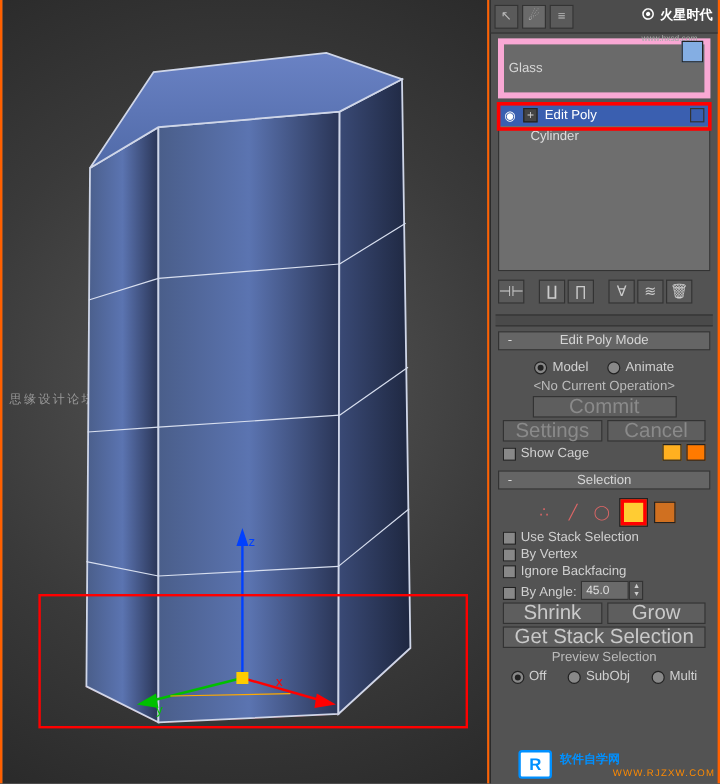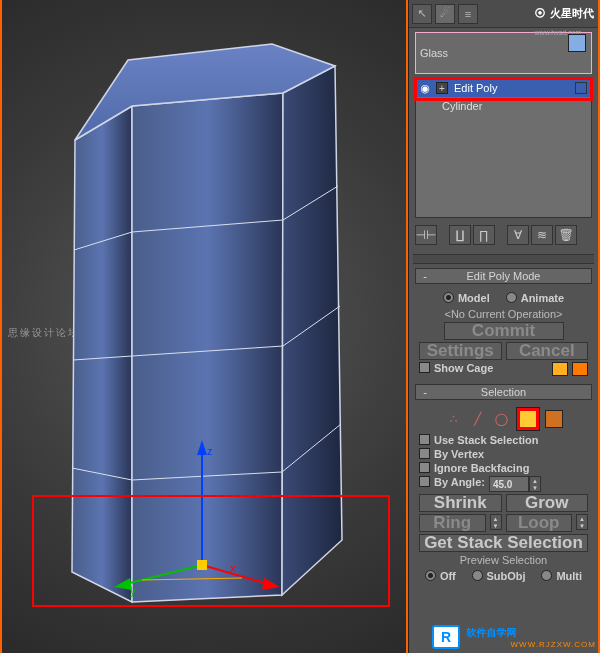--- a/index.html
+++ b/index.html
@@ -15,21 +15,21 @@
   .selection-highlight { position:absolute; left:30px; top:495px; width:358px; height:112px; border:2px solid #ff0000; pointer-events:none; }
 
   .panel { position:absolute; left:408px; top:0; width:192px; height:653px; background:#535353; border-left:1px solid #222; border-right:2px solid #ff6000; }
   .panel .topicons { height:28px; background:#4c4c4c; display:flex; gap:3px; align-items:center; padding:2px 3px; border-bottom:1px solid #333; }
   .topicons .ico { width:20px; height:20px; border:1px solid #333; background:#5a5a5a; display:flex; align-items:center; justify-content:center; color:#bbb; font-size:11px; }
   .topicons .spacer { flex:1; }
   .brand { position:absolute; right:4px; top:3px; }
   .brand .hx { color:#fff; font-size:11px; font-weight:bold; }
   .brand .hxs { color:#aaa; font-size:7px; }
 
-  .name-field { margin:4px 6px; height:18px; background:#6a6a6a; border:1px solid #f9a8d4; color:#d8d8d8; font-size:11px; padding:20px 4px; display:flex; align-items:center; }
+  .name-field { margin:4px 6px; height:18px; background:#6a6a6a; border:5px solid #f9a8d4; color:#d8d8d8; font-size:11px; padding:20px 4px; display:flex; align-items:center; }
   .color-swatch { width:18px; height:18px; background:#84aee3; border:1px solid #222; margin-right:6px; float:right; position:absolute; right:6px; top:34px; }
 
   .modlist-row { margin:2px 6px; height:18px; background:#6a6a6a; border:1px solid #333; color:#d8d8d8; font-size:11px; padding:2px 4px; display:flex; align-items:center; justify-content:space-between; }
   .modlist-row .arrow { width:16px; height:16px; background:#444; color:#ccc; display:flex; align-items:center; justify-content:center; border:1px solid #222; }
 
   .stack { margin:4px 6px; background:#6e6e6e; border:1px solid #333; height:140px; position:relative; }
   .stack-highlight { position:absolute; left:-2px; top:-2px; right:-2px; height:24px; border:3px solid #ff0000; pointer-events:none; }
   .stack-item { height:18px; display:flex; align-items:center; gap:6px; padding:0 4px; font-size:11px; }
   .stack-item.sel { background:#3a5fb0; color:#fff; }
   .stack-item .bulb { width:10px; text-align:center; }
@@ -40,21 +40,21 @@
   .stacktools { margin:6px 6px; height:22px; display:flex; gap:2px; align-items:center; }
   .stacktools .tbtn { width:22px; height:20px; background:#5a5a5a; border:1px solid #333; display:flex; align-items:center; justify-content:center; color:#ccc; font-size:12px; }
   .stacktools .sep { width:8px; }
 
   .divider { height:10px; border-top:1px solid #333; border-bottom:1px solid #333; margin:8px 4px 4px 4px; background:#4a4a4a; }
 
   .rollout { margin:2px 6px; }
   .rollout-header { height:16px; background:#656565; border:1px solid #333; color:#d5d5d5; font-size:11px; display:flex; align-items:center; justify-content:center; position:relative; }
   .rollout-header .toggle { position:absolute; left:2px; top:0; width:14px; height:14px; color:#ddd; display:flex; align-items:center; justify-content:center; }
   .rollout-body { padding:4px 4px; font-size:11px; color:#d0d0d0; }
-  .row { display:flex; align-items:flex-start; gap:4px; margin:2px 0;font-weight:bold; }
+  .row { display:flex; align-items:flex-end; gap:4px; margin:2px 0; }
   .radio { width:11px; height:11px; border-radius:50%; border:1px solid #222; background:#888; display:inline-flex; align-items:center; justify-content:center; }
   .radio.on::after { content:""; width:5px; height:5px; background:#222; border-radius:50%; }
   .centered { text-align:center; color:#bbb; margin:2px 0; font-size:11px; }
   .btn { height:18px; background:#5e5e5e; border:1px solid #333; color:#c9c9c9; font-size:17px; display:flex; align-items:center; justify-content:center; flex:1; }
   .btn.wide { flex:none; width:120px; margin:0 auto; }
   .btn.dis { color:#8a8a8a; }
   .chk { width:11px; height:11px; border:1px solid #222; background:#888; display:inline-block; }
   .swatch { width:16px; height:14px; border:1px solid #222; }
   .swatch.y { background:#ffb020; }
   .swatch.o { background:#ff7a00; }
@@ -243,36 +243,20 @@
               <div>▲</div>
               <div>▼</div>
             </div>
         </div>
       </div>
       <div class="row">
         <div class="btn">Shrink</div>
         <div class="btn">Grow</div>
       </div>
       <div class="row">
-        <div class="btn dis">Ring</div>
-        <div class="spinner" style="flex:0">
-            <div class="arrows">
-              <div>▲</div>
-              <div>▼</div>
-            </div>
-          </div>
-        <div class="btn dis">Loop</div>
-        <div class="spinner" style="flex:0">
-            <div class="arrows">
-              <div>▲</div>
-              <div>▼</div>
-            </div>
-          </div>
-      </div>
-      <div class="row">
           <div class="btn" style="flex:none;width:100%">Get Stack Selection</div>
         </div>
       <div class="centered">Preview Selection</div>
       <div class="row" style="justify-content:space-around">
         <span class="row">
             <span class="radio on"></span>
             <span>Off</span>
           </span>
         <span class="row">
             <span class="radio"></span>

